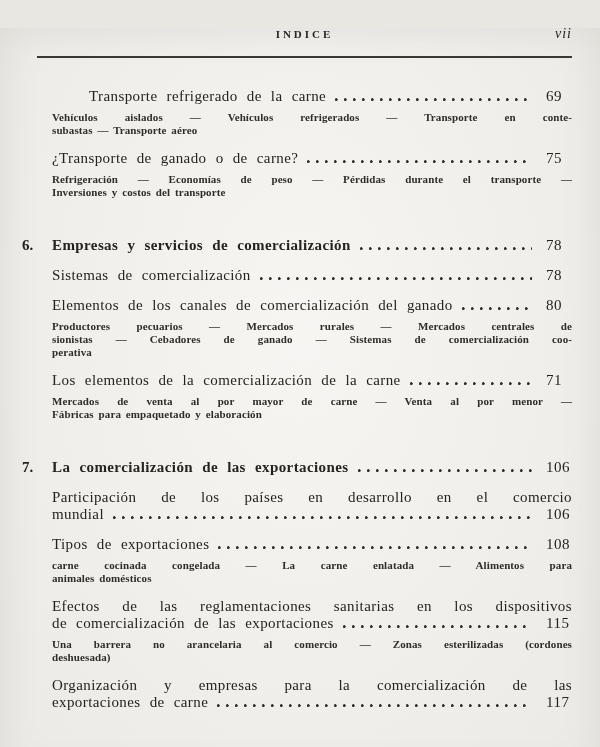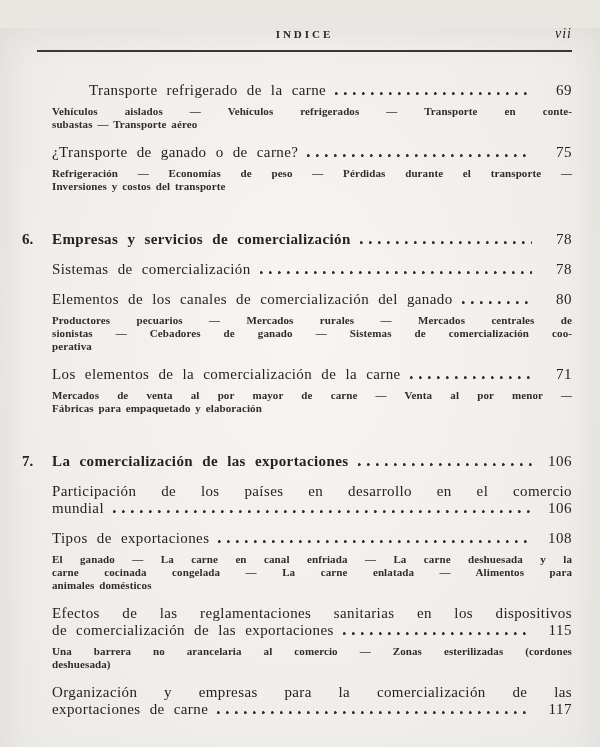--- a/index.html
+++ b/index.html
@@ -18,21 +18,21 @@
       radial-gradient(ellipse at 50% 40%, rgba(255,255,255,0.35), rgba(0,0,0,0.02) 85%),
       #f2f0ec;
     box-shadow: inset 0 0 40px rgba(90,85,75,0.12);
     color: #26231f;
     font-family: "Liberation Serif", "DejaVu Serif", serif;
   }
   
   .runhead {
     position: relative;
     margin: 28px 28px 0 37px;
-    padding-bottom: 6px;
+    padding-bottom: 12px;
     border-bottom: 2px solid #3b3833;
     height: 16px;
   }
   .runhead .htitle {
     position: absolute;
     left: 0; right: 0;
     text-align: center;
     font-size: 11px;
     font-weight: bold;
     letter-spacing: 3px;
@@ -91,21 +91,21 @@
     height: 3px;
     margin: 0 14px 0 9px;
     background-image: radial-gradient(circle at 1.3px 1.6px, #34312c 1.1px, rgba(0,0,0,0) 1.7px);
     background-size: 9px 3px;
     background-repeat: repeat-x;
     background-position: left bottom;
     min-width: 10px;
   }
   .pagenum {
     min-width: 26px;
-    text-align: right;
+    text-align: left;
     letter-spacing: 0.5px;
     flex: 0 0 auto;
   }
   .descline {
     font-size: 11px;
     line-height: 13px;
     font-weight: bold;
     letter-spacing: 0.1px;
     word-spacing: 2px;
     color: #302d28;
@@ -197,21 +197,20 @@
         </div>
       </div>
       <div class="row row-entry">
         <div class="lastline">
           <span class="titletext">Tipos de exportaciones</span>
           <span class="leader"></span>
           <span class="pagenum">108</span>
         </div>
       </div>
       <div class="row row-desc">
-        <div class="descline just">El ganado — La carne en canal enfriada — La carne deshuesada y la</div>
         <div class="descline just">carne cocinada congelada — La carne enlatada — Alimentos para</div>
         <div class="descline">animales domésticos</div>
       </div>
       <div class="row row-entry">
         <div class="titleline just">Efectos de las reglamentaciones sanitarias en los dispositivos</div>
         <div class="lastline">
           <span class="titletext">de comercialización de las exportaciones</span>
           <span class="leader"></span>
           <span class="pagenum">115</span>
         </div>

